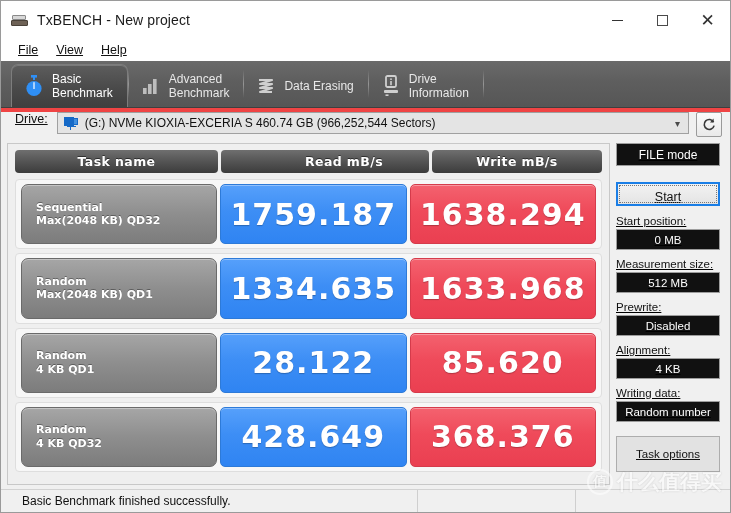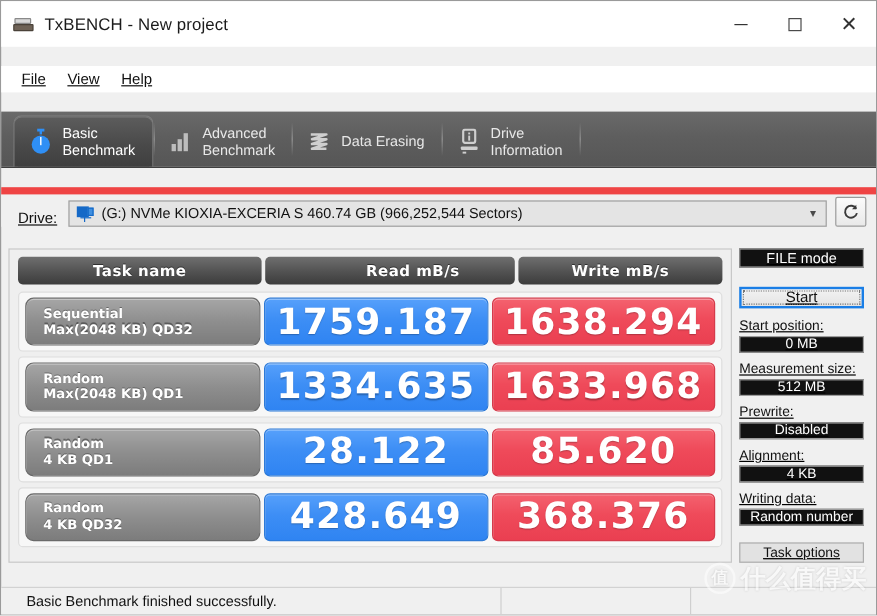--- a/index.html
+++ b/index.html
@@ -7,21 +7,21 @@
     width: 731px; height: 513px;
     font-family: "Liberation Sans", sans-serif;
     overflow: hidden;
     background: #ffffff;
   }
   #app {
     width: 731px; height: 513px;
     position: relative;
     border: 1px solid #9a9a9a;
     background: #f0f0f0;
-    display: flex; flex-direction: column; gap: 16px;
+    display: flex; flex-direction: column;
   }
 
   
   .titlebar {
     height: 38px; background: #ffffff;
     display: flex; align-items: center;
     flex: 0 0 38px;
   }
   .title-icon {
     width: 18px; height: 18px; margin: 0 8px 0 10px;
@@ -82,22 +82,22 @@
   .tab-sep {
     width: 1px; height: 28px; align-self: center;
     background: linear-gradient(180deg,rgba(255,255,255,0),rgba(255,255,255,.35),rgba(255,255,255,0));
   }
   .tab-ico { width: 22px; height: 24px; margin-right: 7px; flex: 0 0 22px;
              display: flex; align-items: center; justify-content: center; }
 
   
   .driverow {
     flex: 0 0 33px; background: #f0f0f0;
-    display: flex; align-items: flex-end; padding: 0 8px;
-    border-top: 6px solid #ef4444;
+    display: flex; align-items: flex-start; padding: 0 8px;
+    border-top: 4px solid #ef4444;
   }
   .drive-label { font-size: 12.5px; color: #111; margin: 0 9px 0 6px; }
   .drive-combo {
     flex: 1 1 auto; height: 22px; background: #e4e4e4;
     border: 1px solid #a0a0a0; display: flex; align-items: center;
     padding: 0 4px; position: relative;
   }
   .combo-ico { width: 15px; height: 13px; position: relative; margin: 0 6px 0 2px; flex:0 0 15px;}
   .combo-ico .mon { position:absolute; left:0; top:0; width:10px; height:9px; background:#1569c7; }
   .combo-ico .mon2 { position:absolute; left:9px; top:1px; width:5px; height:7px; background:#3f8fe0; border:1px solid #1569c7;}
@@ -179,21 +179,21 @@
   }
   .filemode {
     height: 23px; background: #111111; color: #ffffff;
     border: 1px solid #9d9d9d;
     display: flex; align-items: center; justify-content: center;
     font-size: 12px; margin-bottom: 16px;
   }
   .start-btn {
     height: 24px; background: linear-gradient(180deg,#f2f2f2,#e4e4e4);
     border: 2px solid #1a7ee6; color: #111;
-    display: flex; align-items: flex-start; justify-content: center;
+    display: flex; align-items: flex-end; justify-content: center;
     font-size: 12.5px; margin-bottom: 9px; position: relative;
   }
   .start-btn .inner-dot {
     position: absolute; inset: 1px; border: 1px dotted #777;
   }
   .field-label { font-size: 11.5px; color: #111; margin-bottom: 2px; }
   .field-val {
     height: 21px; background: #111111; color: #ffffff;
     border: 1px solid #9d9d9d; display: flex;
     align-items: center; justify-content: center;

